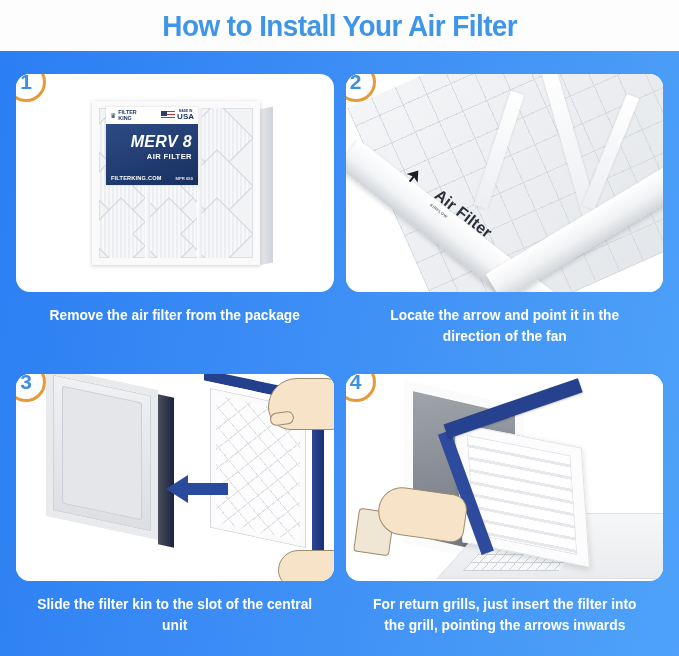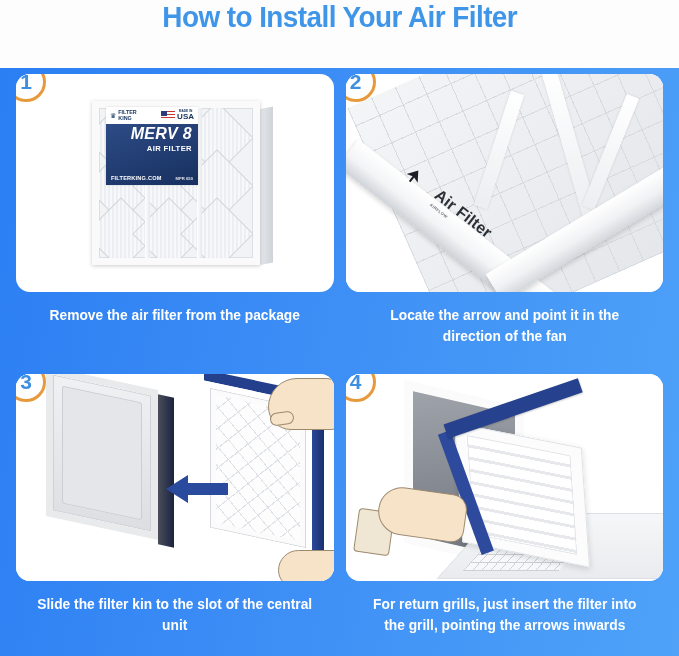--- a/index.html
+++ b/index.html
@@ -17,24 +17,24 @@
     width: 679px;
     height: 656px;
     background: linear-gradient(100deg, #2b7ef3 0%, #3b8cf5 42%, #4fa2f8 100%);
   }
 
   
   .header-band {
     position: absolute;
     top: 0; left: 0;
     width: 679px;
-    height: 68px;
+    height: 51px;
     background: #fdfdfd;
     display: flex;
-    align-items: flex-start;
+    align-items: center;
     justify-content: center;
   }
   .title {
     font-size: 30px;
     font-weight: bold;
     color: #3f95e8;
     letter-spacing: -0.6px;
     transform: scaleX(0.93);
     white-space: nowrap;
   }
@@ -149,21 +149,21 @@
     content:""; position:absolute; left:0; top:0; width:6px; height:5px; background:#2c3c7a;
   }
   .p1-usatxt { line-height: 1; text-align: center; }
   .p1-madein { font-size: 3.2px; color: #16325c; font-weight: bold; display:block; }
   .p1-usaword { font-size: 8px; color: #16325c; font-weight: bold; display:block; }
   .p1-navy {
     height: 61px;
     background: linear-gradient(160deg,#2d4b86,#17305f);
     color: #fff;
     position: relative;
-    padding: 1px 6px 0 0;
+    padding: 9px 6px 0 0;
     text-align: right;
   }
   .p1-merv { font-size: 16px; font-weight: bold; font-style: italic; letter-spacing: .3px; }
   .p1-af { font-size: 7.6px; font-weight: bold; letter-spacing: .4px; margin-top: 1px; }
   .p1-bottomrow {
     position: absolute; left: 0; right: 0; bottom: 4px;
     display: flex; align-items: center; justify-content: space-between;
     padding: 0 5px;
   }
   .p1-site { font-size: 5.6px; font-weight: bold; letter-spacing: .2px; }

